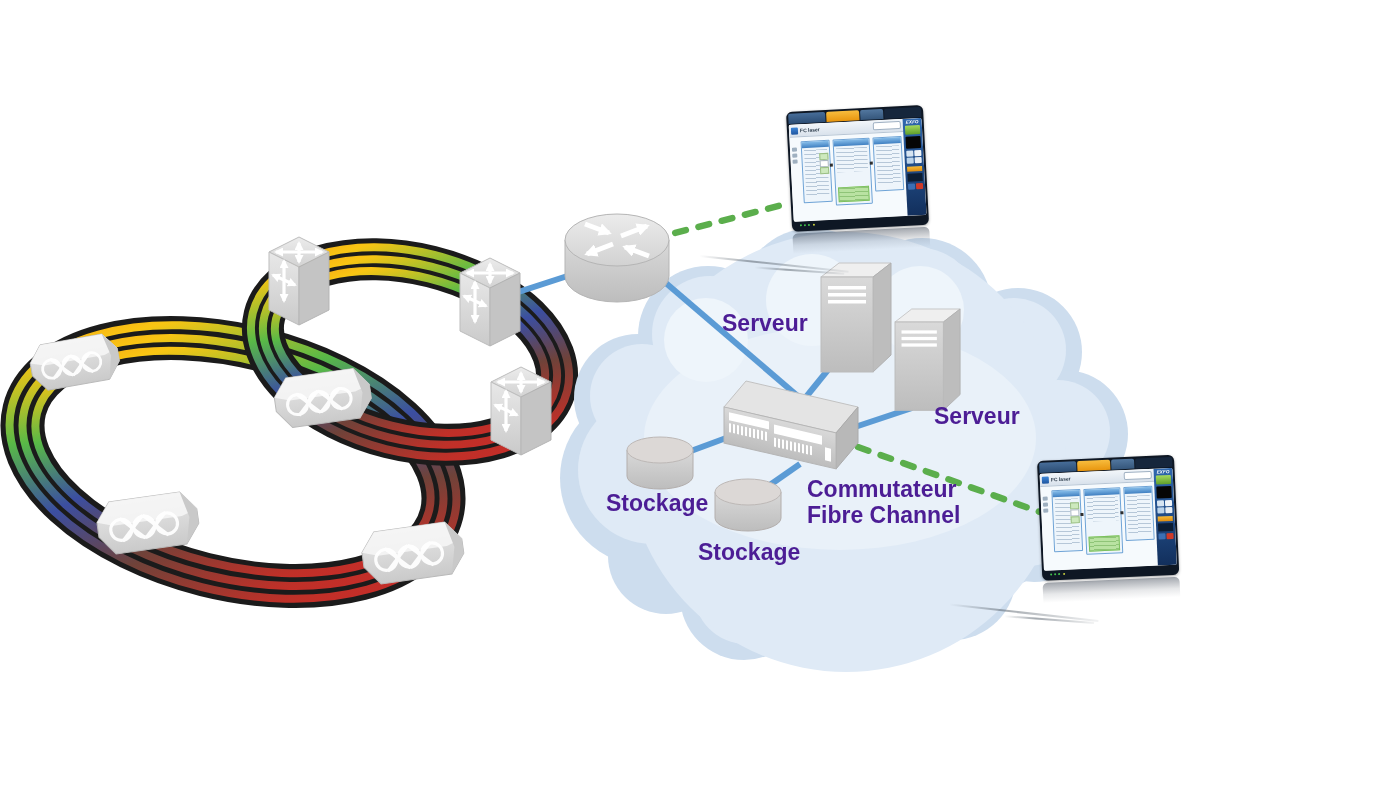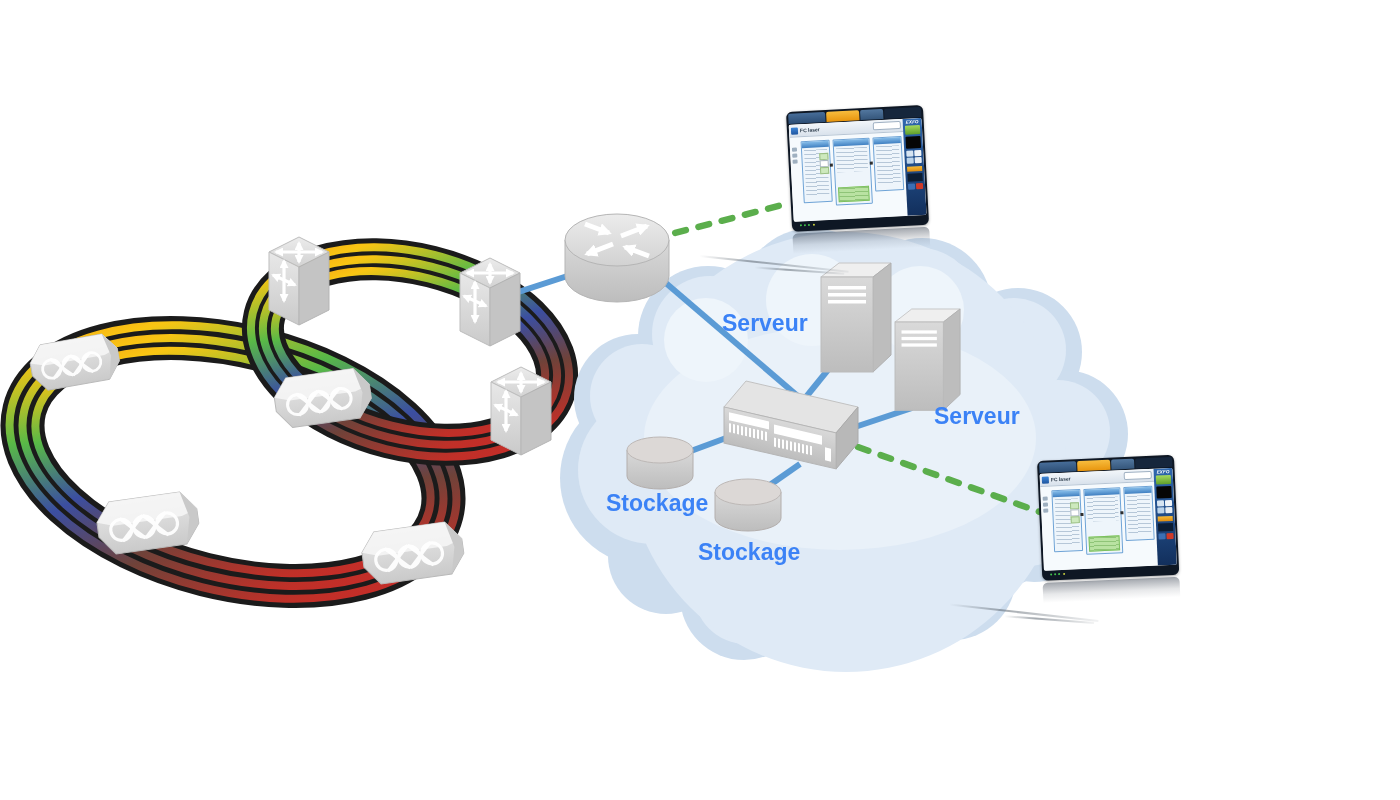--- a/index.html
+++ b/index.html
@@ -1,21 +1,21 @@
 <!DOCTYPE html>
 <html><head>
 <meta charset="utf-8">
 <style>
   html,body{margin:0;padding:0;background:#fff;}
   .stage{position:relative;width:1400px;height:800px;background:#ffffff;overflow:hidden;
          font-family:"Liberation Sans", sans-serif;}
   .stage svg.scene{position:absolute;left:0;top:0;}
 
   
-  .diagram-label{position:absolute;color:#3b82f6;font-size:23px;font-weight:700;
+  .diagram-label{position:absolute;color:#4c1d95;font-size:23px;font-weight:700;
                  line-height:26px;white-space:pre;}
 
   
   .mw{position:absolute;width:137px;}
   #win1{left:786px;top:112px;transform:rotate(-3deg);transform-origin:0 0;}
   #win2{left:1037px;top:461px;transform:rotate(-2.6deg);transform-origin:0 0;}
   .mw-frame{background:#0e1724;border-radius:6px;padding:2px;box-shadow:0 1px 3px rgba(0,0,0,.35);}
   .mw-tabs{display:flex;gap:1px;height:10px;margin-bottom:1px;}
   .mw-tab{border-radius:2px 2px 0 0;}
   .t1{width:37px;background:linear-gradient(#476d99,#2c4d74);}
@@ -268,20 +268,22 @@
           <rect x="101" y="17" width="6" height="13"></rect>
         </g>
       </g>
     </g>
   </svg>
 
   <div class="diagram-label" style="left:722px;top:310px;">Serveur</div>
   <div class="diagram-label" style="left:934px;top:403px;">Serveur</div>
   <div class="diagram-label" style="left:606px;top:490px;">Stockage</div>
   <div class="diagram-label" style="left:698px;top:539px;">Stockage</div>
+  <div class="diagram-label" style="left:807px;top:476px;">Commutateur
+Fibre Channel</div>
 
   <div class="mw" id="win1">
     <div class="mw-frame">
       <div class="mw-tabs">
         <div class="mw-tab t1"></div>
         <div class="mw-tab t2"></div>
         <div class="mw-tab t3"></div>
         <div class="tfill"></div>
       </div>
       <div class="mw-screen">

